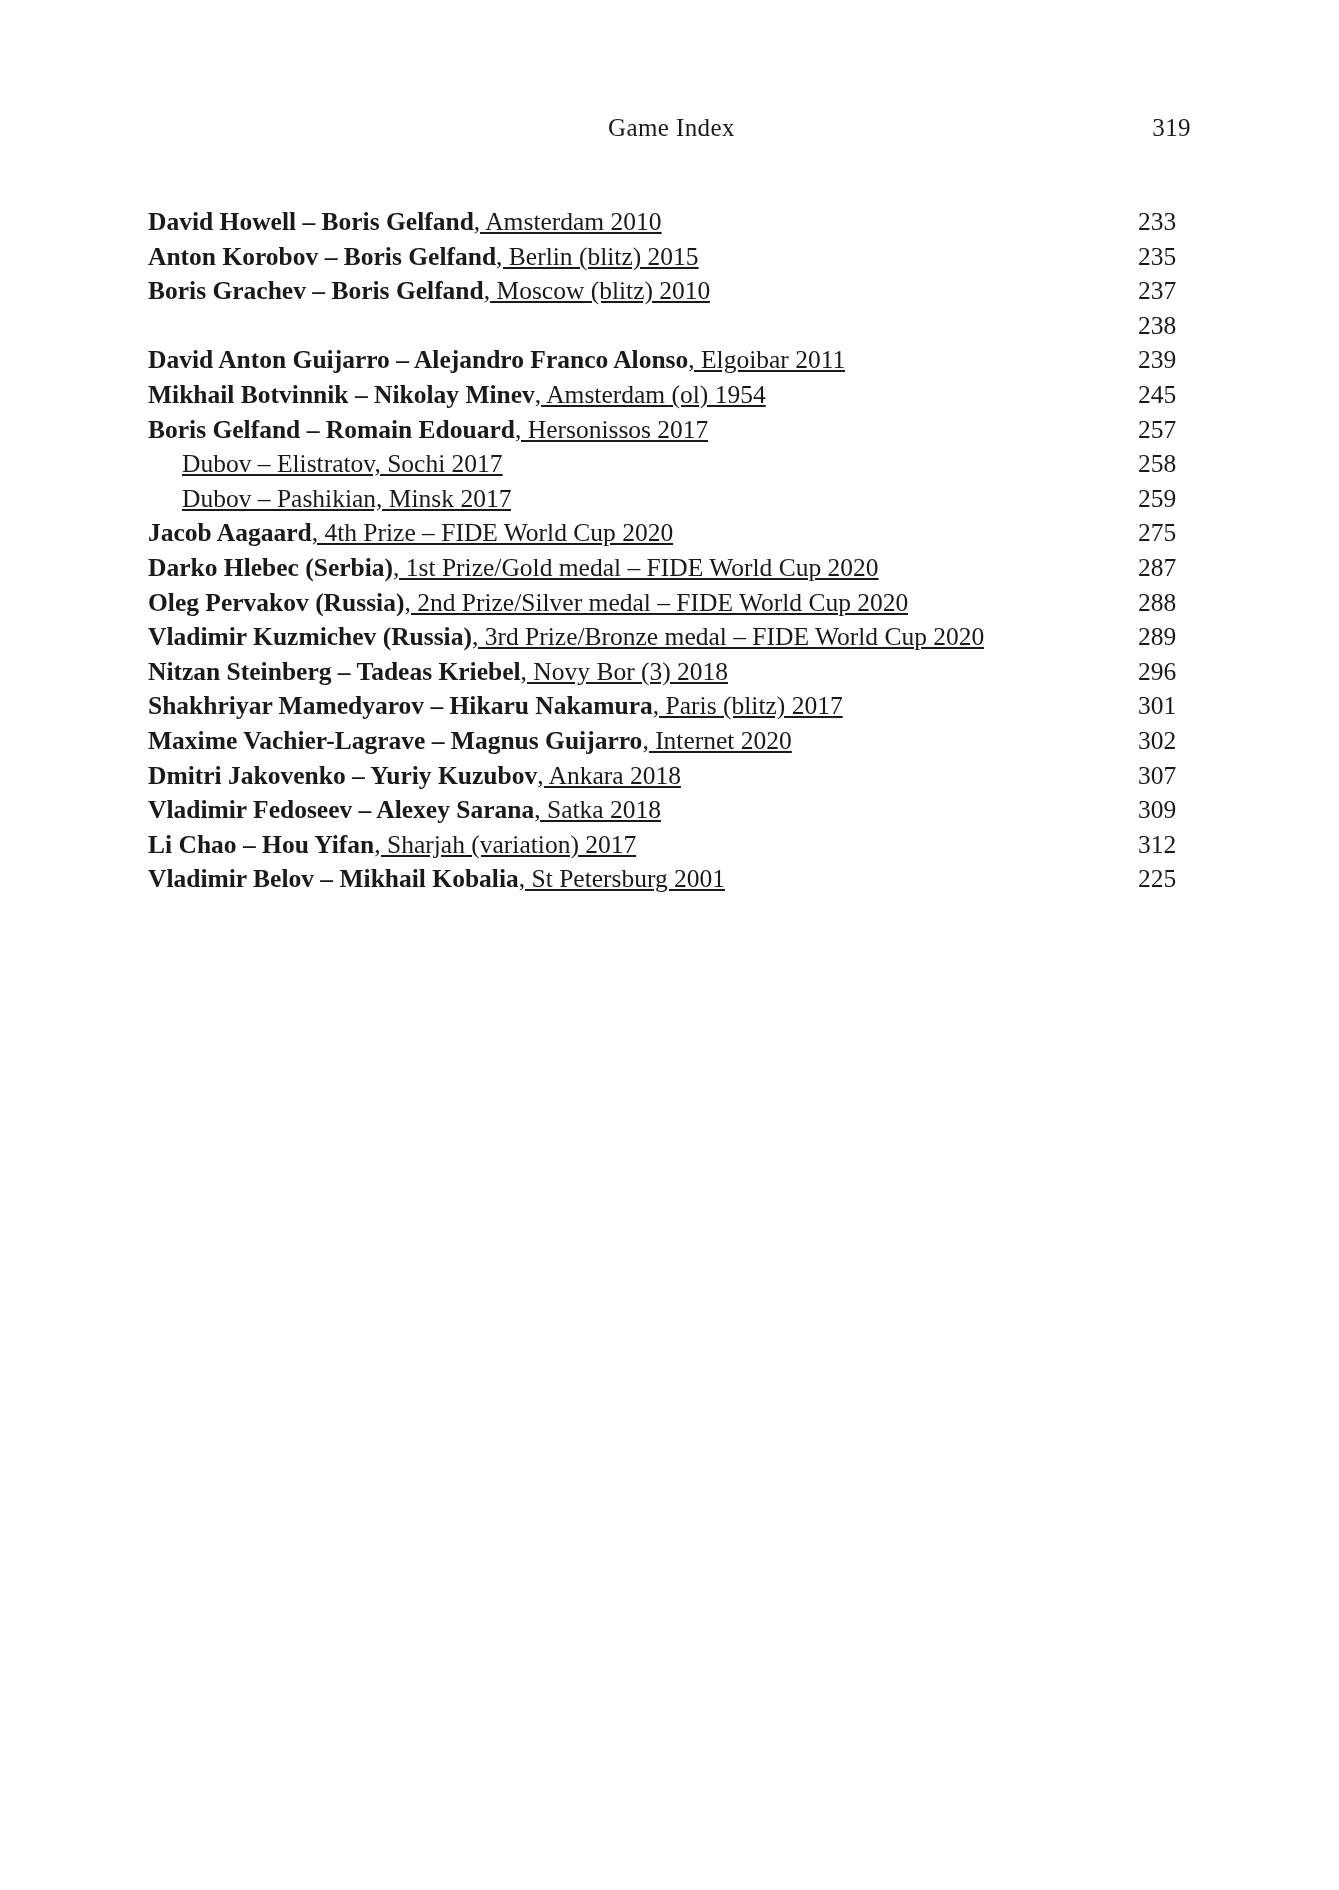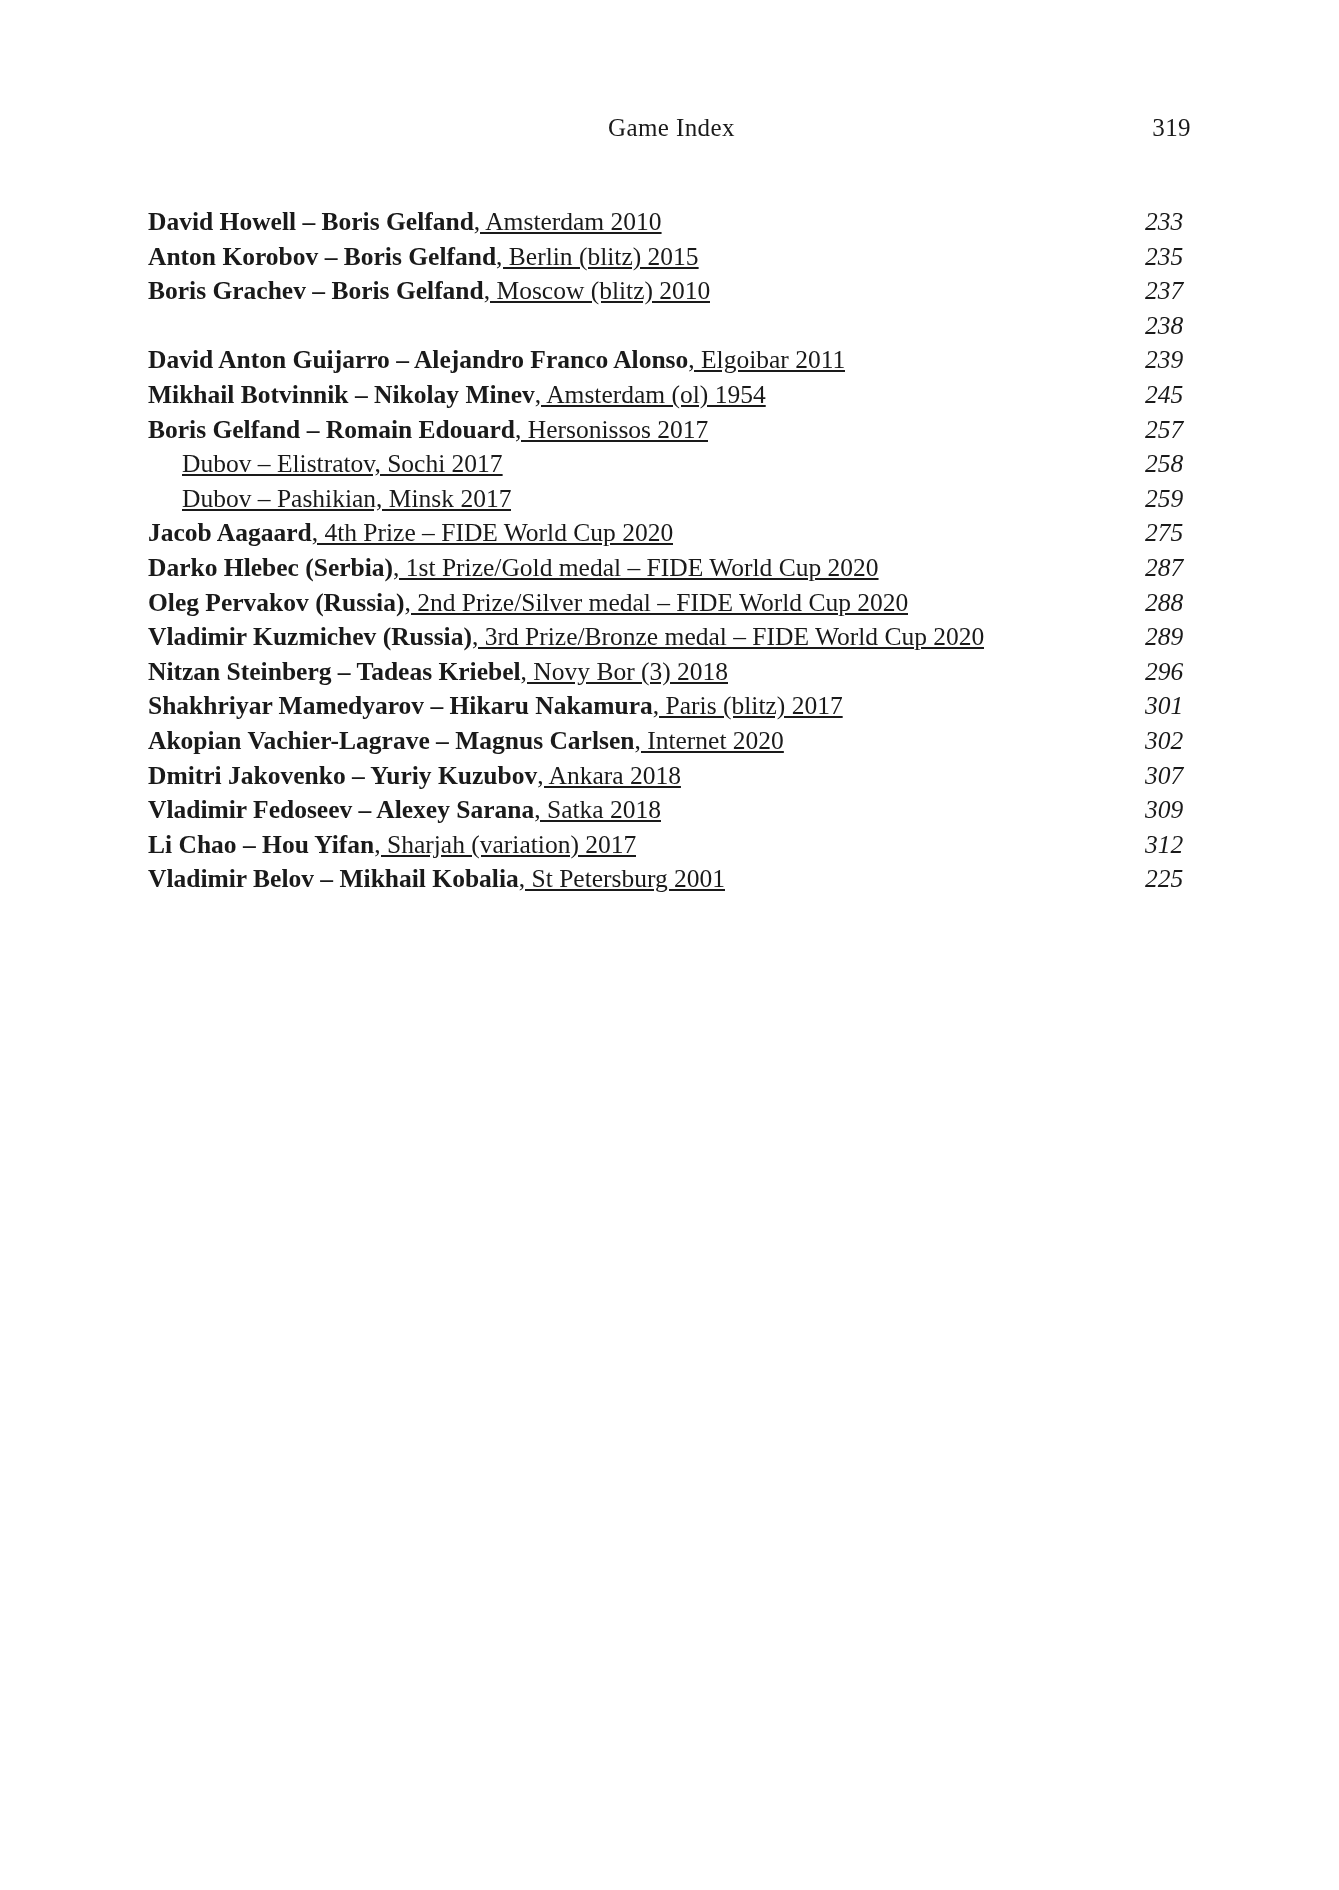--- a/index.html
+++ b/index.html
@@ -52,23 +52,22 @@
   }
   .entry .text {
     flex: 0 1 auto;
     overflow: hidden;
   }
   .entry .filler {
     flex: 1 1 auto;
   }
   .entry .page-num {
     flex: 0 0 auto;
-    text-align: center;
+    text-align: left;
     min-width: 52px;
-    font-style: italic;
   }
   .entry.sub .text {
     padding-left: 34px;
   }
   .players {
     font-weight: bold;
   }
   .detail {
     font-weight: normal;
     text-decoration: underline;
@@ -153,21 +152,21 @@
         <span class="text"><span class="players">Nitzan Steinberg – Tadeas Kriebel</span><span class="detail">, Novy Bor (3) 2018</span></span>
         <span class="filler"></span>
         <span class="page-num">296</span>
       </div>
       <div class="entry">
         <span class="text"><span class="players">Shakhriyar Mamedyarov – Hikaru Nakamura</span><span class="detail">, Paris (blitz) 2017</span></span>
         <span class="filler"></span>
         <span class="page-num">301</span>
       </div>
       <div class="entry">
-        <span class="text"><span class="players">Akopian Vachier-Lagrave – Magnus Carlsen</span><span class="detail">, Internet 2020</span></span>
+        <span class="text"><span class="players">Maxime Vachier-Lagrave – Magnus Guijarro</span><span class="detail">, Internet 2020</span></span>
         <span class="filler"></span>
         <span class="page-num">302</span>
       </div>
       <div class="entry">
         <span class="text"><span class="players">Dmitri Jakovenko – Yuriy Kuzubov</span><span class="detail">, Ankara 2018</span></span>
         <span class="filler"></span>
         <span class="page-num">307</span>
       </div>
       <div class="entry">
         <span class="text"><span class="players">Vladimir Fedoseev – Alexey Sarana</span><span class="detail">, Satka 2018</span></span>

